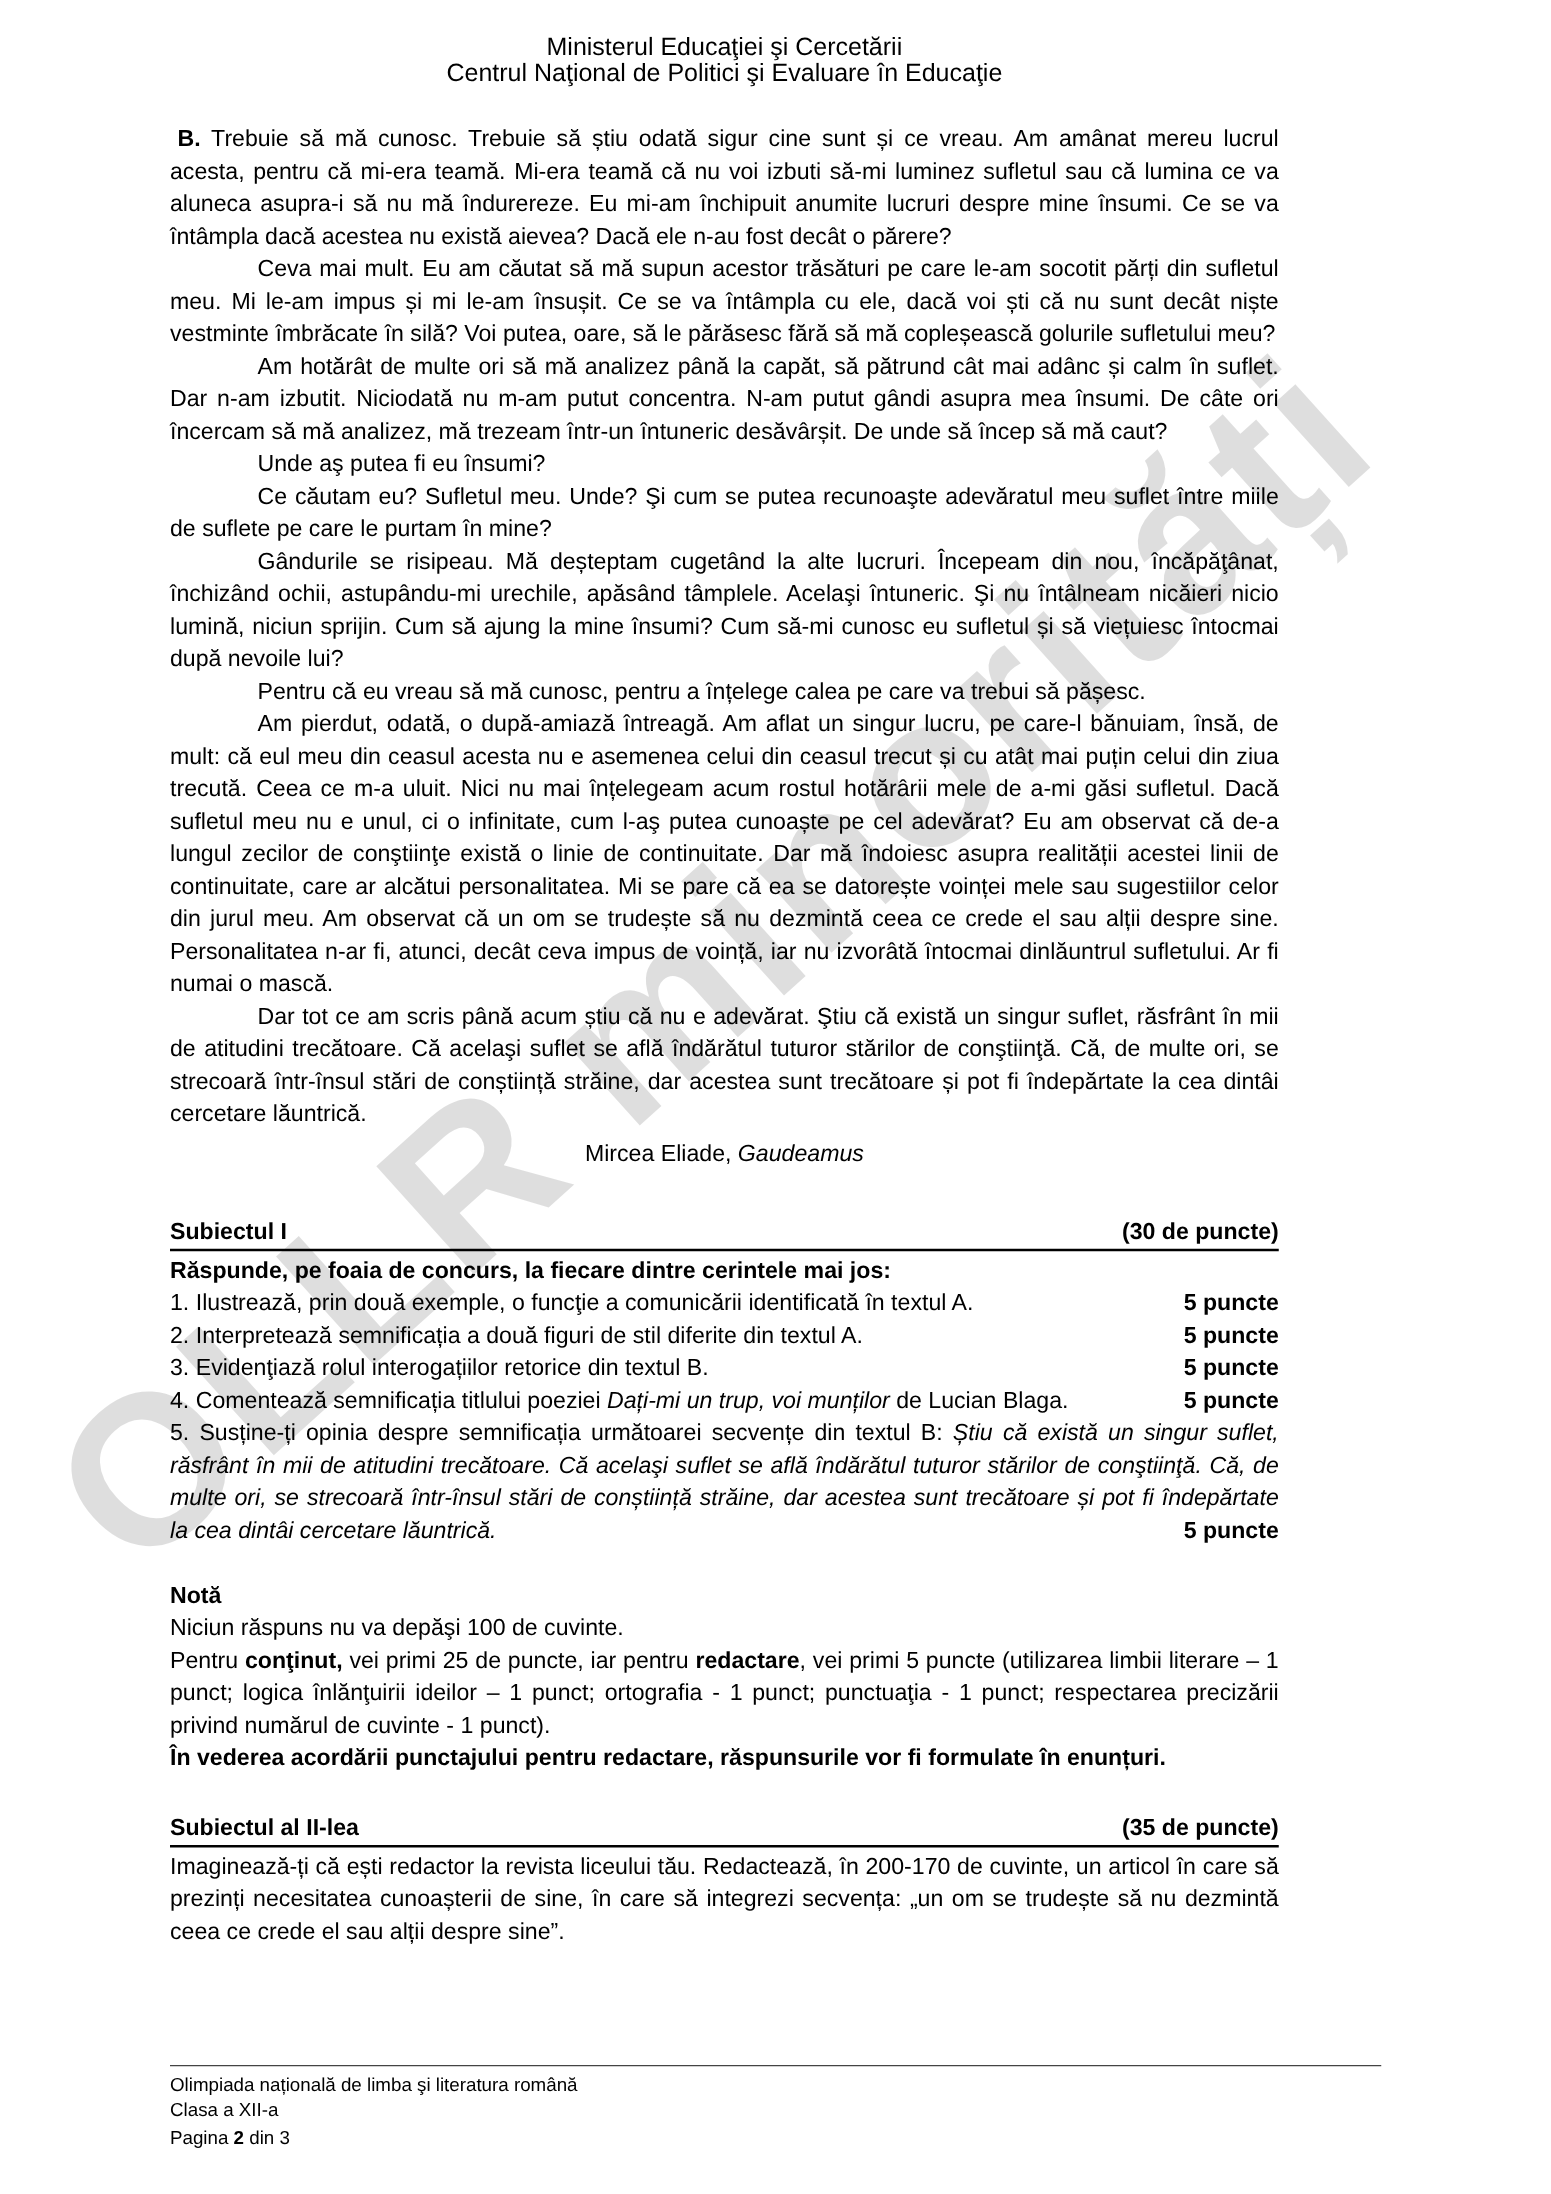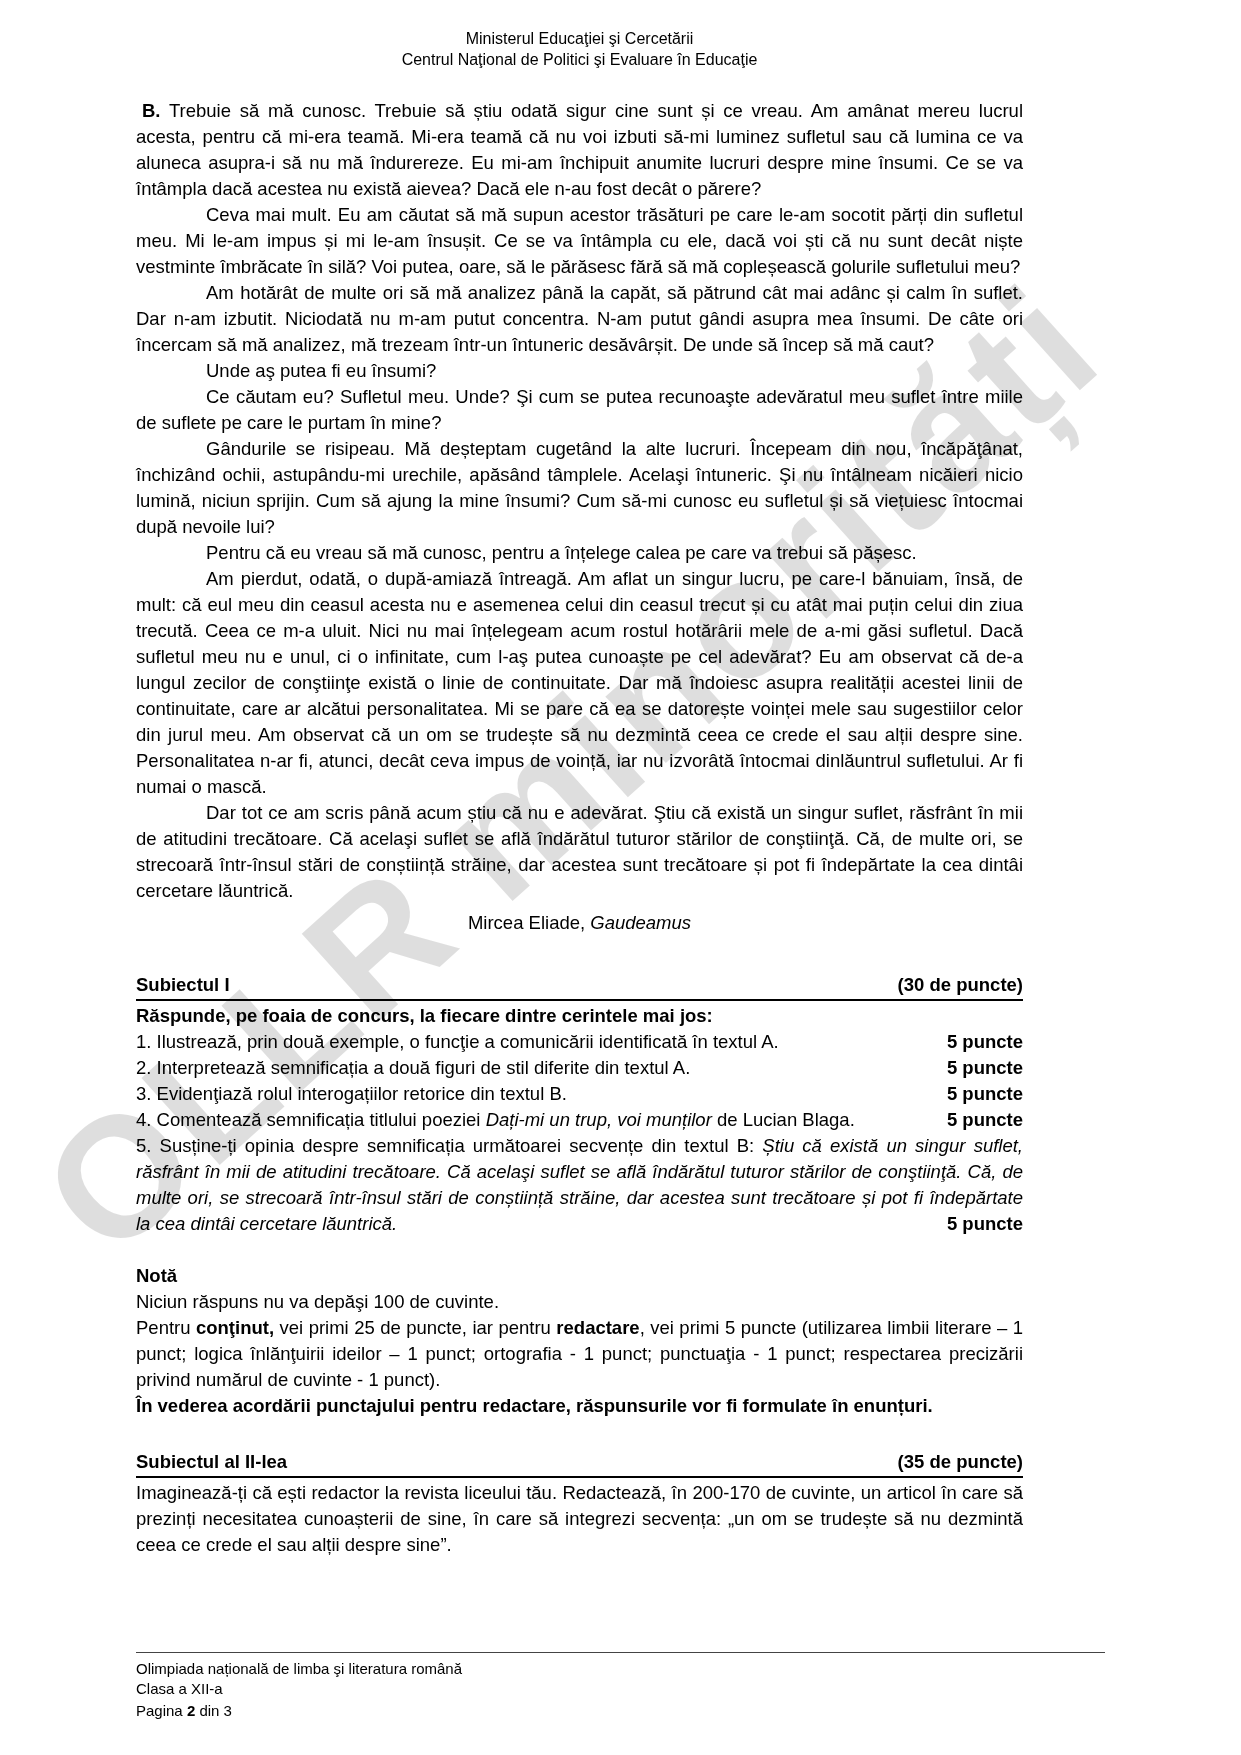--- a/index.html
+++ b/index.html
@@ -26,21 +26,21 @@
     z-index: 0;
     pointer-events: none;
   }
   .content {
     position: relative;
     z-index: 1;
     padding: 28px 218px 0 136px;
     font-size: 18.5px;
     line-height: 26px;
   }
-  .header { text-align: center; font-size: 16px; line-height: 21px; }
+  .header { text-align: center; font-size: 20px; line-height: 21px; }
   .body-text { margin-top: 28px; text-align: justify; }
   .para { margin: 0; }
   .para.ind { text-indent: 70px; }
   .para.first { text-indent: 6px; }
   .just { text-align: justify; }
   .b { font-weight: bold; }
   .i { font-style: italic; }
   .attribution { margin: 6px 0 0 0; text-align: center; }
   .section-header {
     display: flex;

